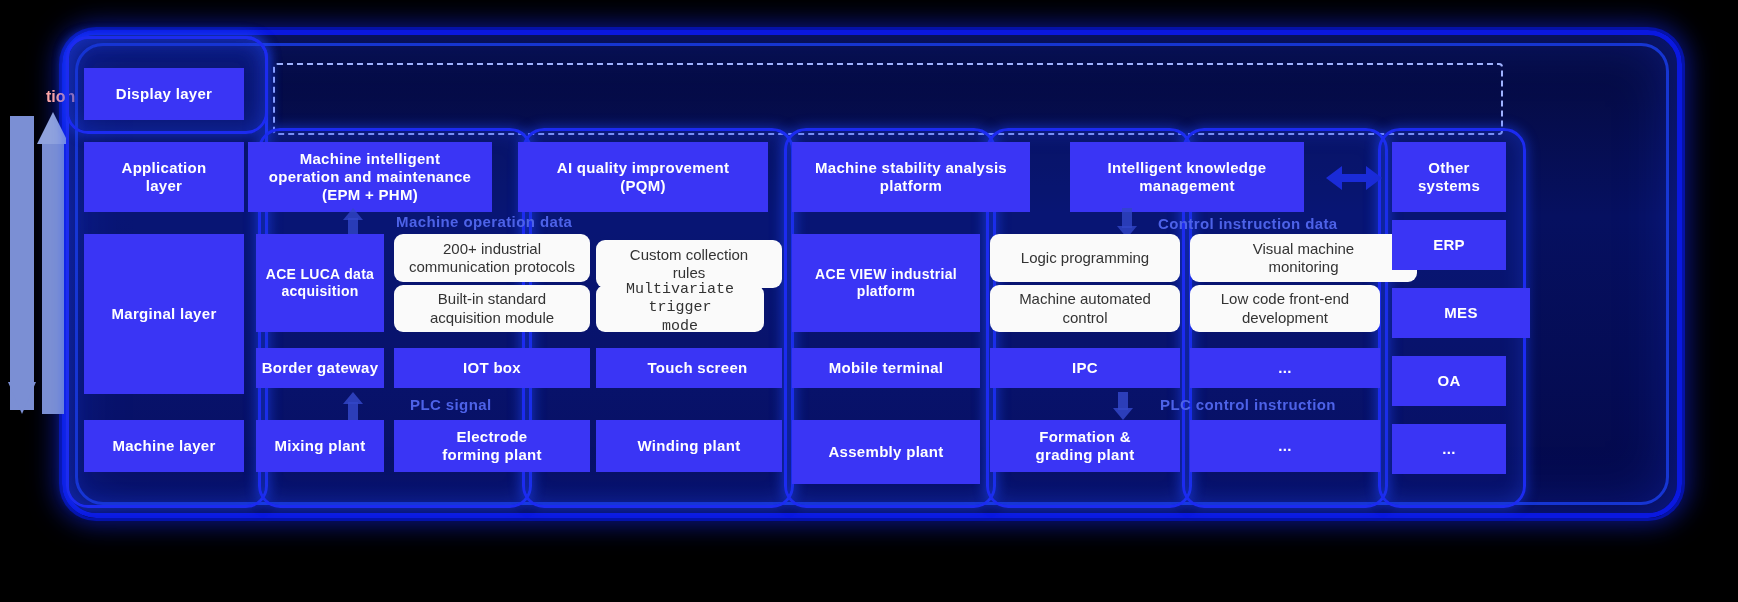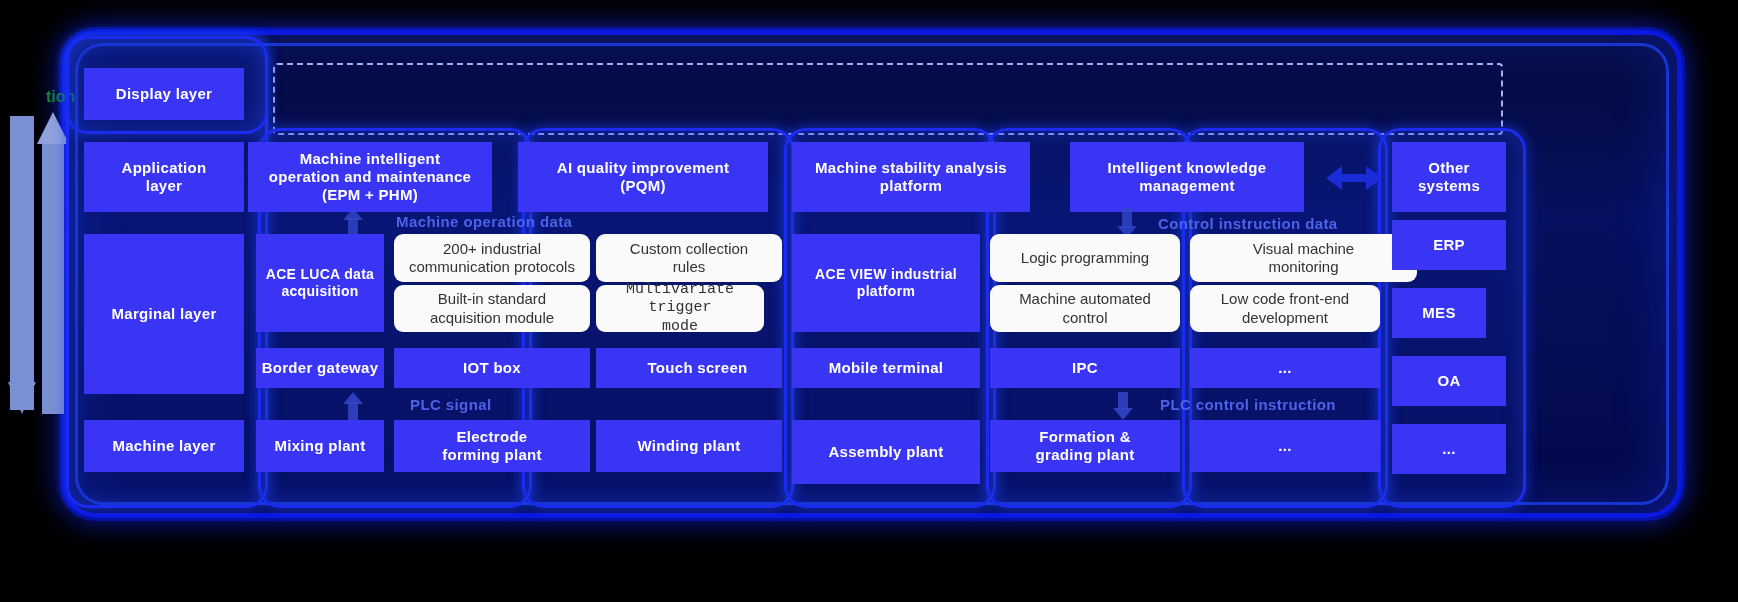--- a/index.html
+++ b/index.html
@@ -109,21 +109,21 @@
     position: absolute;
     color: #4d62e8;
     font-size: 15px;
     font-weight: bold;
     letter-spacing: .4px;
     white-space: nowrap;
   }
 
   .edge-text {
     position: absolute;
-    color: #15803d;
+    color: #fca5a5;
     font-size: 16px;
     font-weight: bold;
     white-space: nowrap;
   }
 
   .mini-arrow { position: absolute; }
   .hdoublearrow { position: absolute; }
 </style>
 </head>
 <body>
@@ -198,21 +198,21 @@
   </svg>
 
   <div class="bx bx-blue" style="left:84px; top:234px; width:160px; height:160px;">Marginal layer</div>
 
   <div class="bx bx-blue bx-blue-sm" style="left:256px; top:234px; width:128px; height:98px; white-space:pre-line;">ACE LUCA data
 acquisition</div>
 
   <div class="bx bx-white" style="left:394px; top:234px; width:196px; height:48px; white-space:pre-line;">200+ industrial
 communication protocols</div>
 
-  <div class="bx bx-white" style="left:596px; top:234px; width:186px; height:48px; white-space:pre-line;">Custom collection
+  <div class="bx bx-white" style="left:596px; top:240px; width:186px; height:48px; white-space:pre-line;">Custom collection
 rules</div>
 
   <div class="bx bx-white" style="left:394px; top:285px; width:196px; height:47px; white-space:pre-line;">Built-in standard
 acquisition module</div>
 
   <div class="bx bx-white" style="left:596px; top:285px; width:168px; height:47px; white-space:pre-line;font-family:Liberation Mono, monospace;">Multivariate trigger
 mode</div>
 
   <div class="bx bx-blue bx-blue-sm" style="left:792px; top:234px; width:188px; height:98px; white-space:pre-line;">ACE VIEW industrial
 platform</div>
@@ -222,21 +222,21 @@
   <div class="bx bx-white" style="left:1190px; top:234px; width:227px; height:48px; white-space:pre-line;">Visual machine
 monitoring</div>
 
   <div class="bx bx-white" style="left:990px; top:285px; width:190px; height:47px; white-space:pre-line;">Machine automated
 control</div>
 
   <div class="bx bx-white" style="left:1190px; top:285px; width:190px; height:47px; white-space:pre-line;">Low code front-end
 development</div>
 
   <div class="bx bx-blue" style="left:1392px; top:220px; width:114px; height:50px;">ERP</div>
-  <div class="bx bx-blue" style="left:1392px; top:288px; width:94px; height:50px;">MES</div>
+  <div class="bx bx-blue" style="left:1392px; top:288px; width:138px; height:50px;">MES</div>
   <div class="bx bx-blue" style="left:1392px; top:356px; width:114px; height:50px;">OA</div>
   <div class="bx bx-blue" style="left:1392px; top:424px; width:114px; height:50px;">...</div>
 
   <div class="bx bx-blue" style="left:256px; top:348px; width:128px; height:40px;">Border gateway</div>
   <div class="bx bx-blue" style="left:394px; top:348px; width:196px; height:40px;">IOT box</div>
   <div class="bx bx-blue" style="left:596px; top:348px; width:186px; height:40px;padding-left:17px;">Touch screen</div>
   <div class="bx bx-blue" style="left:792px; top:348px; width:188px; height:40px;">Mobile terminal</div>
   <div class="bx bx-blue" style="left:990px; top:348px; width:190px; height:40px;">IPC</div>
   <div class="bx bx-blue" style="left:1190px; top:348px; width:190px; height:40px;">...</div>
 

